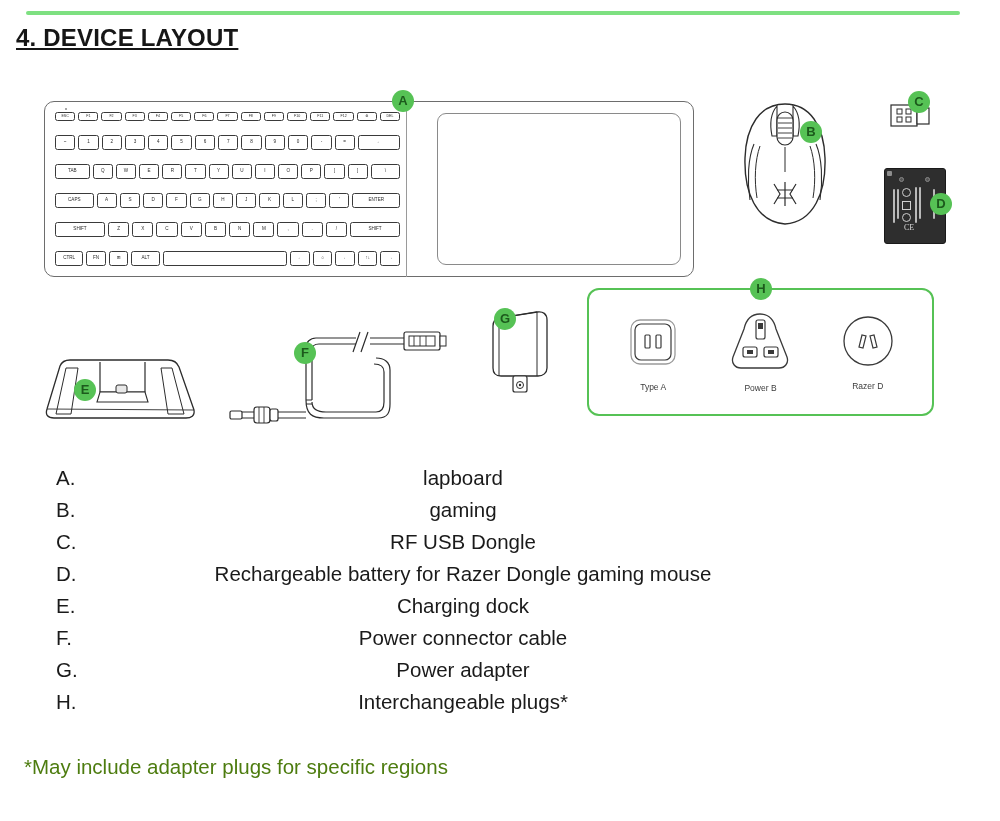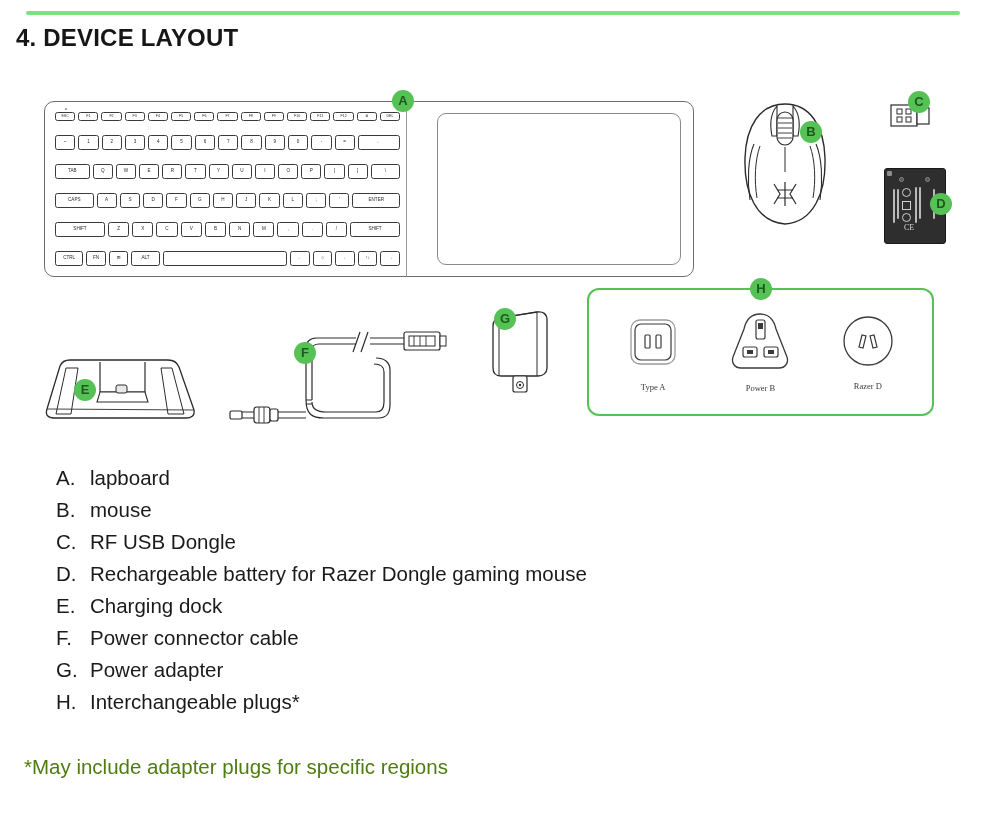--- a/index.html
+++ b/index.html
@@ -30,20 +30,21 @@
   }
   .page-title {
     position: absolute;
     left: 16px;
     top: 24px;
     font-size: 24px;
     font-weight: bold;
     letter-spacing: 0.2px;
     color: #161616;
     white-space: nowrap;
+    text-decoration: underline;
   }
 
   
   .diagram {
     position: absolute;
     left: 0;
     top: 80px;
     width: 1000px;
     height: 360px;
   }
@@ -76,21 +77,21 @@
     display: flex;
     align-items: baseline;
     font-size: 20.5px;
     line-height: 32px;
     color: #1a1a1a;
   }
   .legend-key {
     width: 34px;
     flex: 0 0 34px;
   }
-  .legend-label { flex: 1 1 auto; }
+  .legend-label { flex: 1 1 auto; text-align: center; }
 
   .footnote {
     position: absolute;
     left: 24px;
     top: 755px;
     font-size: 20.5px;
     color: #4d7c0f;
     white-space: nowrap;
   }
 
@@ -112,21 +113,21 @@
   .plug-cell {
     display: flex;
     flex-direction: column;
     align-items: center;
     justify-content: center;
   }
   .plug-caption {
     margin-top: 10px;
     font-size: 8.5px;
     color: #3b3b3b;
-    font-family: Liberation Serif, serif;
+    font-family: Liberation Sans, sans-serif;
   }
 
   
   .lapboard-shell {
     position: absolute;
     border: 1.4px solid #6d6d6d;
     border-radius: 10px;
     background: #ffffff;
   }
   .kb-grid {
@@ -489,21 +490,21 @@
 
 </div>
 
 <div class="legend">
   <div class="legend-row">
     <span class="legend-key">A.</span>
     <span class="legend-label">lapboard</span>
   </div>
   <div class="legend-row">
     <span class="legend-key">B.</span>
-    <span class="legend-label">mouse</span>
+    <span class="legend-label">gaming</span>
   </div>
   <div class="legend-row">
     <span class="legend-key">C.</span>
     <span class="legend-label">RF USB Dongle</span>
   </div>
   <div class="legend-row">
     <span class="legend-key">D.</span>
     <span class="legend-label">Rechargeable battery for Razer Dongle gaming mouse</span>
   </div>
   <div class="legend-row">

